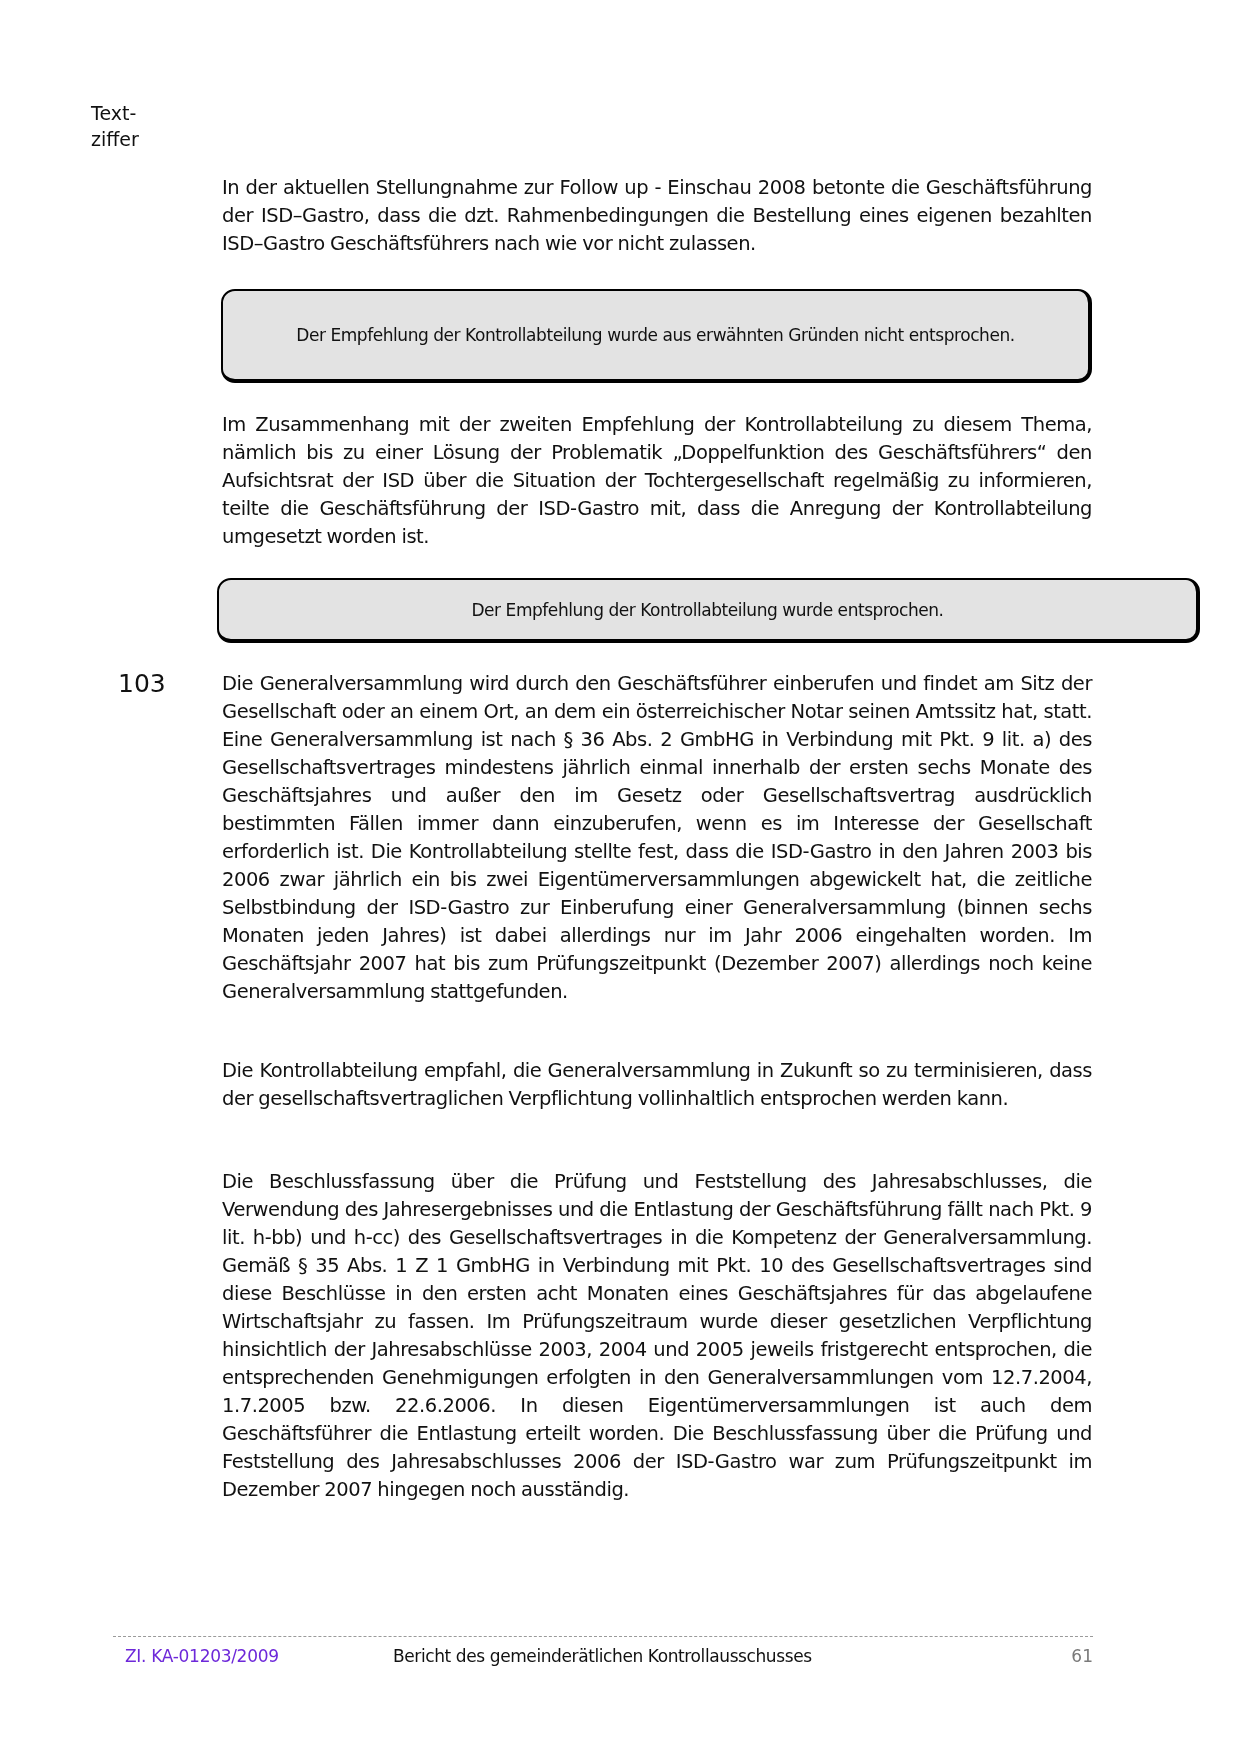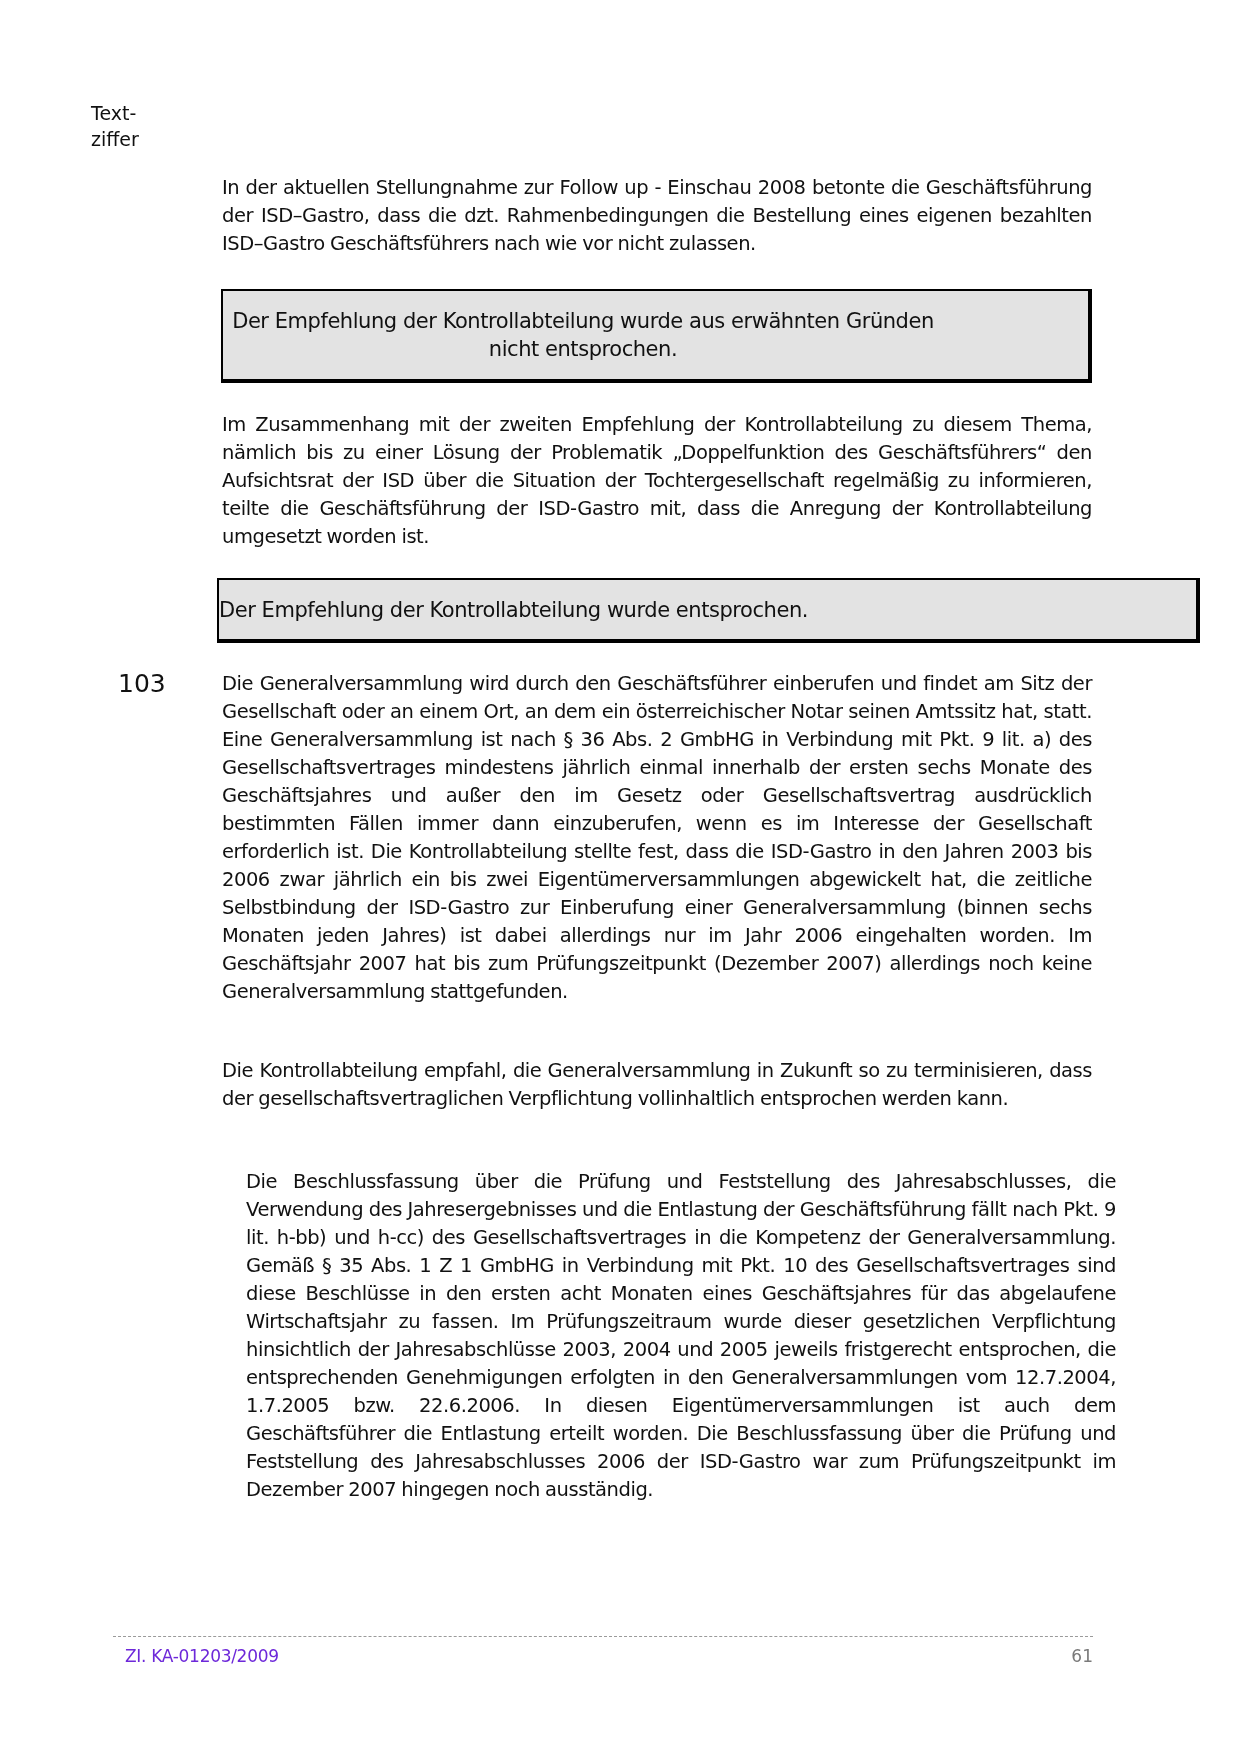--- a/index.html
+++ b/index.html
@@ -47,24 +47,26 @@
     .verdict-box {
       position: absolute;
       background: #e3e3e3;
       border-top: 2px solid #000000;
       border-left: 2px solid #000000;
       border-right: 4px solid #000000;
       border-bottom: 4px solid #000000;
       box-sizing: border-box;
       display: flex;
       align-items: center;
+      justify-content: center;
       text-align: center;
-      font-size: 21px;
+      font-size: 17px;
       line-height: 28px;
       letter-spacing: -0.45px;
+      border-radius: 14px;
     }
     .verdict-box span {
       display: block;
       max-width: 720px;
     }
     .footer-rule {
       position: absolute;
       left: 113px;
       top: 1636px;
       width: 980px;
@@ -124,21 +126,22 @@
 <div class="para-number" style="top:670px;">103</div>
 
 <div class="block" style="top:670px;">
   <p>Die Generalversammlung wird durch den Geschäftsführer einberufen und findet am Sitz der Gesellschaft oder an einem Ort, an dem ein österreichischer Notar seinen Amtssitz hat, statt. Eine Generalversammlung ist nach § 36 Abs. 2 GmbHG in Verbin­dung mit Pkt. 9 lit. a) des Gesellschaftsvertrages mindestens jährlich einmal innerhalb der ersten sechs Monate des Geschäftsjahres und außer den im Gesetz oder Gesell­schaftsvertrag ausdrücklich bestimmten Fällen immer dann einzuberufen, wenn es im Interesse der Gesellschaft erforderlich ist. Die Kontrollabteilung stellte fest, dass die ISD-Gastro in den Jahren 2003 bis 2006 zwar jährlich ein bis zwei Eigentümerver­sammlungen abgewickelt hat, die zeitliche Selbstbindung der ISD-Gastro zur Einberu­fung einer Generalversammlung (binnen sechs Monaten jeden Jahres) ist dabei aller­dings nur im Jahr 2006 eingehalten worden. Im Geschäftsjahr 2007 hat bis zum Prü­fungszeitpunkt (Dezember 2007) allerdings noch keine Generalversammlung stattge­funden.</p>
 </div>
 
 <div class="block" style="top:1057px;">
   <p>Die Kontrollabteilung empfahl, die Generalversammlung in Zukunft so zu terminisie­ren, dass der gesellschaftsvertraglichen Verpflichtung vollinhaltlich entsprochen wer­den kann.</p>
 </div>
 
-<div class="block" style="top:1168px;margin-left:24px;">
+<div class="block" style="top:1168px;">
   <p>Die Beschlussfassung über die Prüfung und Feststellung des Jahresabschlusses, die Verwendung des Jahresergebnisses und die Entlastung der Geschäftsführung fällt nach Pkt. 9 lit. h-bb) und h-cc) des Gesellschaftsvertrages in die Kompetenz der Ge­neralversammlung. Gemäß § 35 Abs. 1 Z 1 GmbHG in Verbindung mit Pkt. 10 des Ge­sellschaftsvertrages sind diese Beschlüsse in den ersten acht Monaten eines Ge­schäftsjahres für das abgelaufene Wirtschaftsjahr zu fassen. Im Prüfungszeitraum wurde dieser gesetzlichen Verpflichtung hinsichtlich der Jahresabschlüsse 2003, 2004 und 2005 jeweils fristgerecht entsprochen, die entsprechenden Genehmigungen er­folgten in den Generalversammlungen vom 12.7.2004, 1.7.2005 bzw. 22.6.2006. In diesen Eigentümerversammlungen ist auch dem Geschäftsführer die Entlastung erteilt worden. Die Beschlussfassung über die Prüfung und Feststellung des Jahresabschlus­ses 2006 der ISD-Gastro war zum Prüfungszeitpunkt im Dezember 2007 hingegen noch ausständig.</p>
 </div>
 
 <div class="footer-rule"></div>
 <div class="footer">
   <span class="ref">ZI. KA-01203/2009</span>
+  <span class="title">Bericht des gemeinderätlichen Kontrollausschusses</span>
   <span class="page-num">61</span>
 </div>
 
 </body></html>

